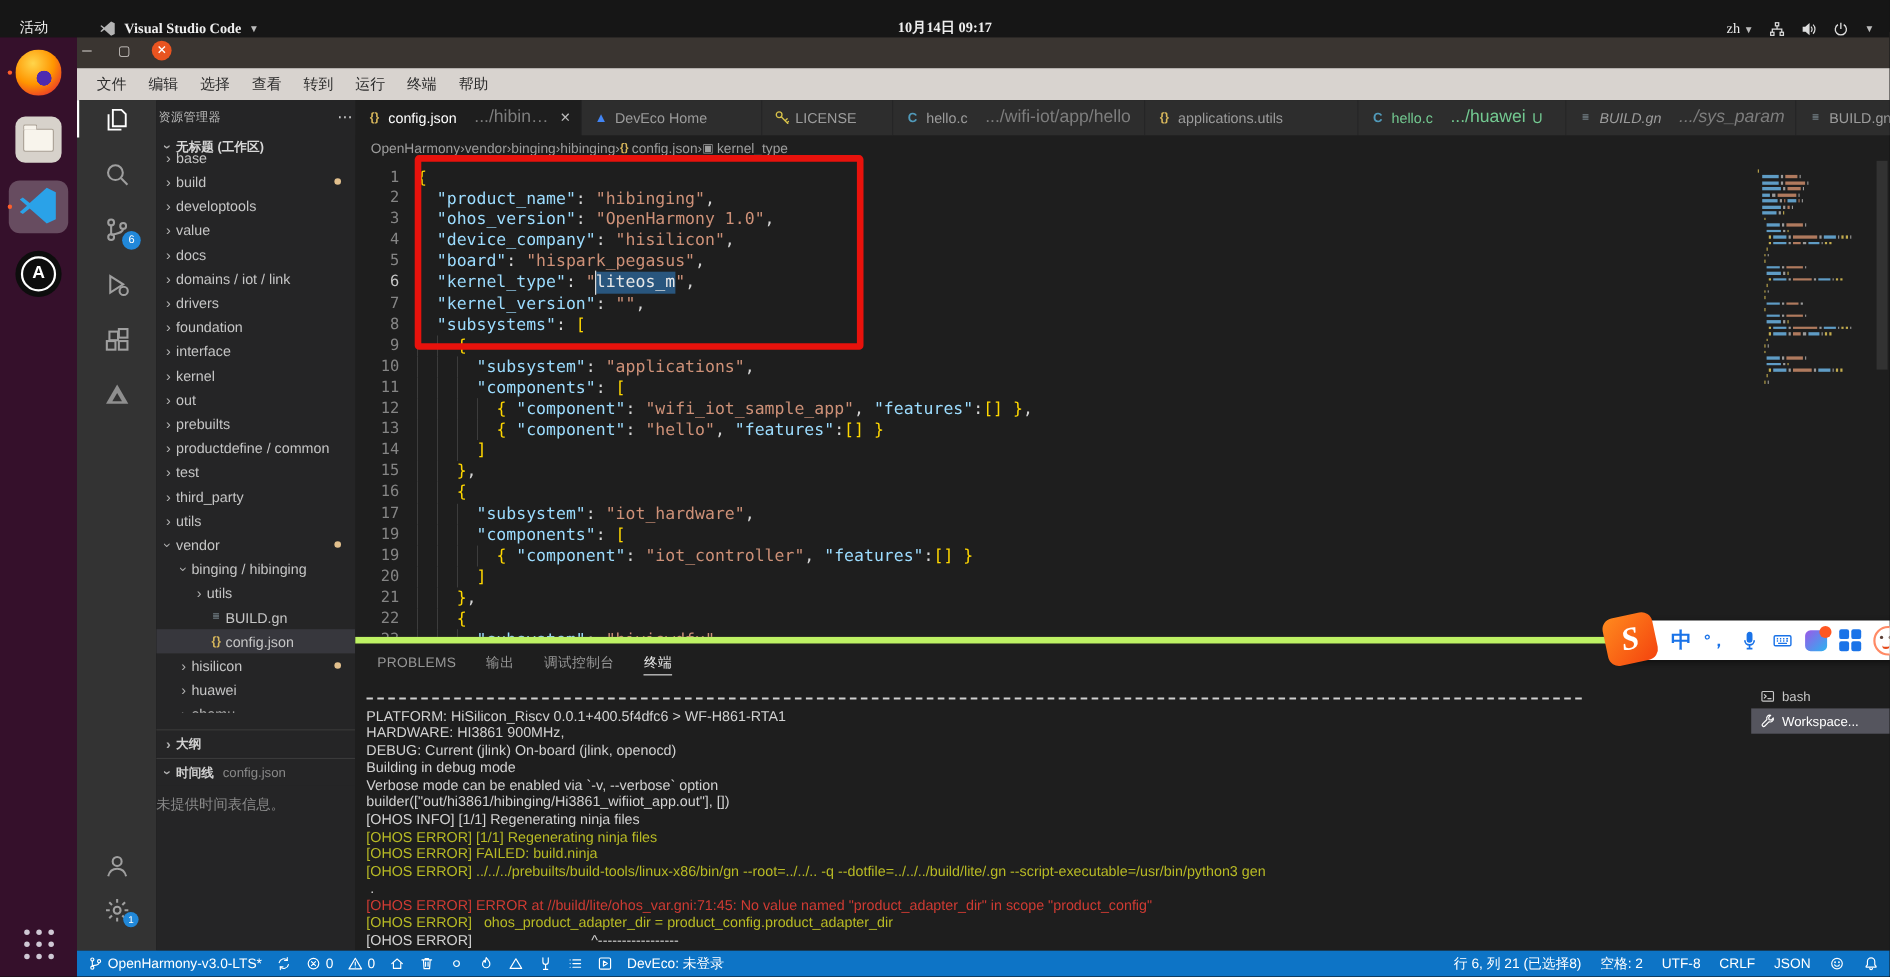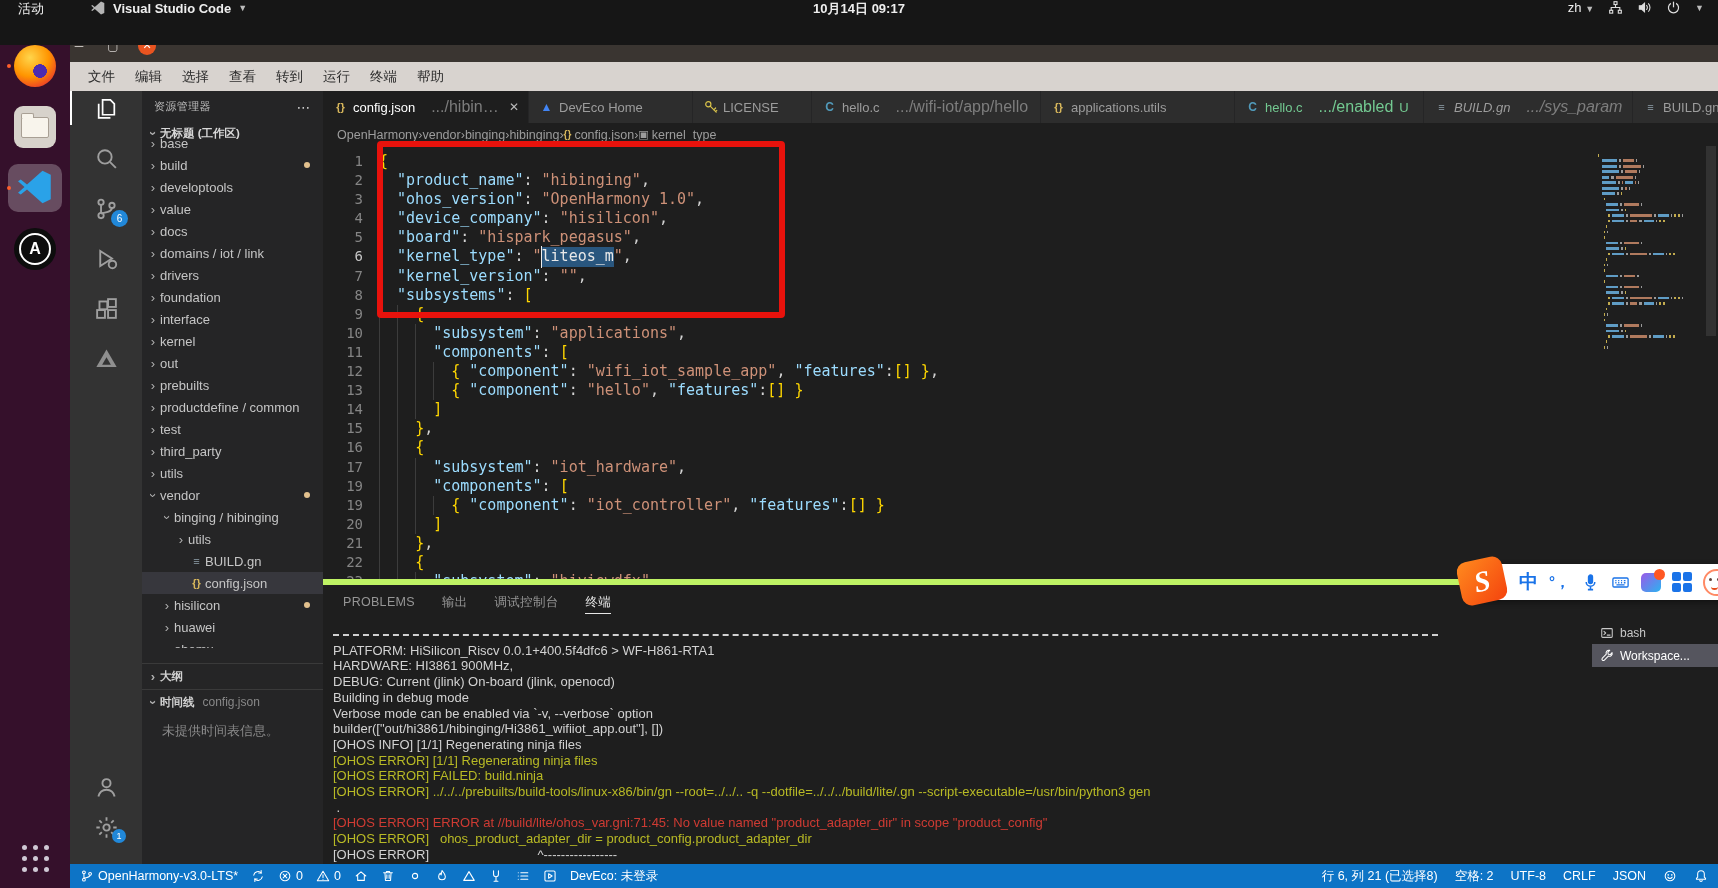--- a/index.html
+++ b/index.html
@@ -1,22 +1,22 @@
 <!DOCTYPE html>
 <html><head>
 <meta charset="utf-8">
 <style>
   html,body{margin:0;padding:0;background:#000;}
   #screen{position:relative;width:1718px;height:888px;overflow:hidden;background:#1e1e1e;
     font-family:"Liberation Sans","DejaVu Sans",sans-serif;color:#ccc;font-size:13px;-webkit-font-smoothing:antialiased;}
   .ic{display:inline-flex;width:16px;height:16px;vertical-align:middle;}
   .ic svg{width:100%;height:100%;}
   
-  .topbar{position:absolute;left:0;top:0;width:100%;height:45px;background:#161616;color:#eee;
-    display:flex;align-items:flex-start;z-index:40;font-size:13px;}
+  .topbar{position:absolute;left:0;top:0;width:100%;height:34px;background:#161616;color:#eee;
+    display:flex;align-items:flex-end;z-index:40;font-size:13px;font-family:Liberation Serif, serif;}
   .tb-act{padding:0 18px;}
   .tb-app{display:flex;align-items:center;gap:7px;margin-left:28px;font-weight:bold;}
   .tb-caret{font-size:9px;color:#bbb;}
   .tb-clock{position:absolute;left:50%;transform:translateX(-50%);font-weight:bold;}
   .tb-right{margin-left:auto;display:flex;align-items:center;gap:14px;padding-right:14px;}
   .tb-right .ic{width:15px;height:15px;color:#ddd;}
   
   .dock{position:absolute;left:0;top:29px;width:70px;height:859px;background:#35102b;z-index:30;
     display:flex;flex-direction:column;align-items:center;}
   .dock-item{position:relative;margin-top:13px;width:54px;height:48px;display:flex;align-items:center;justify-content:center;border-radius:10px;}
@@ -46,35 +46,35 @@
   .act-item{position:relative;width:72px;height:26px;margin-bottom:24px;display:flex;align-items:center;justify-content:center;color:#9f9f9f;}
   .act-item .ic{width:25px;height:25px;}
   .act-item.active{color:#fff;}
   .act-item.active:before{content:"";position:absolute;left:0;top:-4px;bottom:-4px;width:2px;background:#fff;}
   .badge{position:absolute;right:14px;bottom:-6px;background:#2188d9;color:#fff;border-radius:50%;width:17px;height:17px;font-size:10px;display:flex;align-items:center;justify-content:center;}
   .act-bottom{position:absolute;bottom:10px;display:flex;flex-direction:column;align-items:center;}
   .act-bottom .act-item{margin-bottom:14px;}
   .badge.small{width:14px;height:14px;font-size:9px;right:16px;bottom:-3px;}
   
   .sidebar{width:181px;background:#252526;flex:none;position:relative;font-size:13px;overflow:hidden;}
-  .sb-header{height:31px;display:flex;align-items:center;padding:0 12px;color:#bbb;font-size:11px;letter-spacing:.4px;}
+  .sb-header{height:31px;display:flex;align-items:center;padding:0 2px;color:#bbb;font-size:11px;letter-spacing:.4px;}
   .sb-header .more{margin-left:auto;color:#ccc;font-size:14px;}
   .ws-row{height:22px;display:flex;align-items:center;font-weight:bold;color:#d8d8d8;font-size:11.5px;padding-left:4px;}
   .tree{overflow:hidden;height:516px;}
   .trow{height:22px;display:flex;align-items:center;color:#c5c5c5;white-space:nowrap;position:relative;}
   .trow.selected{background:#37373d;}
   .chev{width:14px;flex:none;color:#b0b0b0;font-size:13px;display:inline-flex;justify-content:center;}
   .chev.open{transform:rotate(90deg);}
   .ficon{width:17px;flex:none;font-size:11px;text-align:center;}
   .ficon.json{color:#d9b85c;font-weight:bold;}
   .ficon.gn{color:#8fa0aa;}
   .tdot{position:absolute;right:13px;top:8px;width:6px;height:6px;border-radius:50%;background:#e2c08d;}
   .sb-section{position:absolute;left:0;right:0;height:24px;border-top:1px solid #3a3a3a;display:flex;align-items:center;font-weight:bold;font-size:11.5px;color:#d0d0d0;padding-left:4px;background:#252526;}
   .sb-section .dim{font-weight:normal;color:#888;margin-left:8px;font-size:12px;}
-  .timeline-msg{position:absolute;left:0;right:0;color:#8a8a8a;padding-left:20px;}
+  .timeline-msg{position:absolute;left:0;right:0;color:#8a8a8a;}
   
   .edcol{flex:1;display:flex;flex-direction:column;min-width:0;background:#1e1e1e;}
   .tabbar{height:32px;background:#252526;display:flex;flex:none;align-items:stretch;}
   .tab{display:flex;align-items:center;padding:0 9px;background:#2d2d2d;color:#9c9c9c;border-right:1px solid #252526;
     font-size:13px;white-space:nowrap;overflow:hidden;flex:none;}
   .tab .ficon{margin-right:4px;}
   .tab.active{background:#1e1e1e;color:#fff;}
   .tab .detail{color:#7d7d7d;font-size:16px;margin-left:16px;overflow:hidden;text-overflow:ellipsis;}
   .tab.git-u,.tab.git-u .detail{color:#73c991;}
   .tab.preview .lbl,.tab.preview .detail{font-style:italic;}
@@ -462,21 +462,21 @@
               <span class="lbl">hello.c</span>
               <span class="detail">.../wifi-iot/app/hello</span>
             </div>
             <div class="tab" style="width: 175px;">
               <span class="ficon json">{}</span>
               <span class="lbl">applications.utils</span>
             </div>
             <div class="tab git-u" style="width: 170px;">
               <span class="ficon" style="color: rgb(81, 154, 186); font-weight: bold; font-size: 12px;">C</span>
               <span class="lbl">hello.c</span>
-              <span class="detail">.../enabled</span>
+              <span class="detail">.../huawei</span>
               <span class="suffix">U</span>
             </div>
             <div class="tab preview" style="width: 190px;">
               <span class="ficon gn">≡</span>
               <span class="lbl">BUILD.gn</span>
               <span class="detail">.../sys_param</span>
             </div>
             <div class="tab" style="width: 130px;">
               <span class="ficon gn">≡</span>
               <span class="lbl">BUILD.gn</span>

